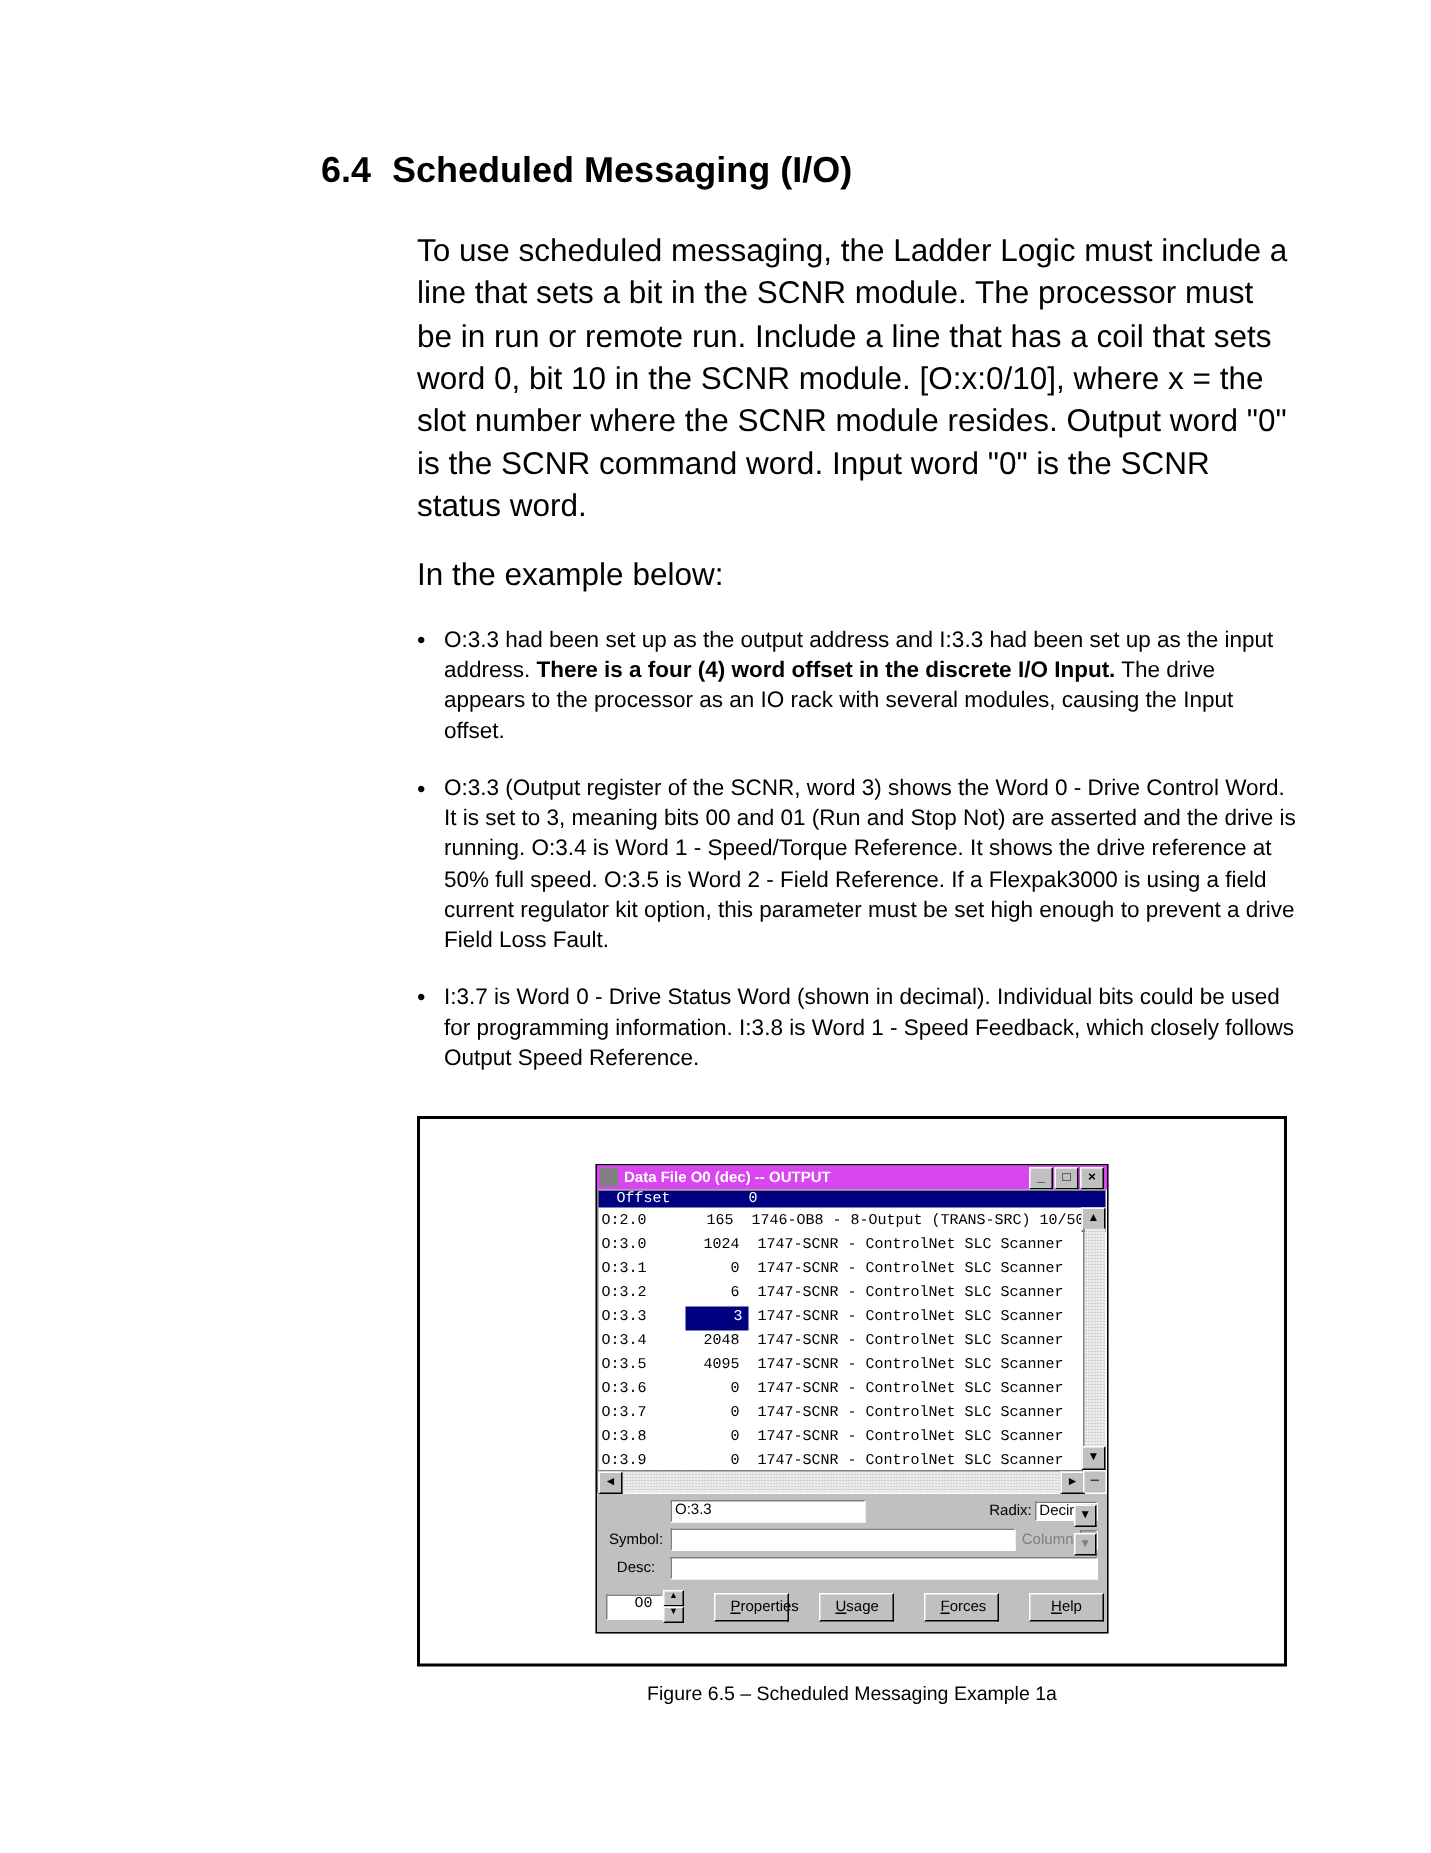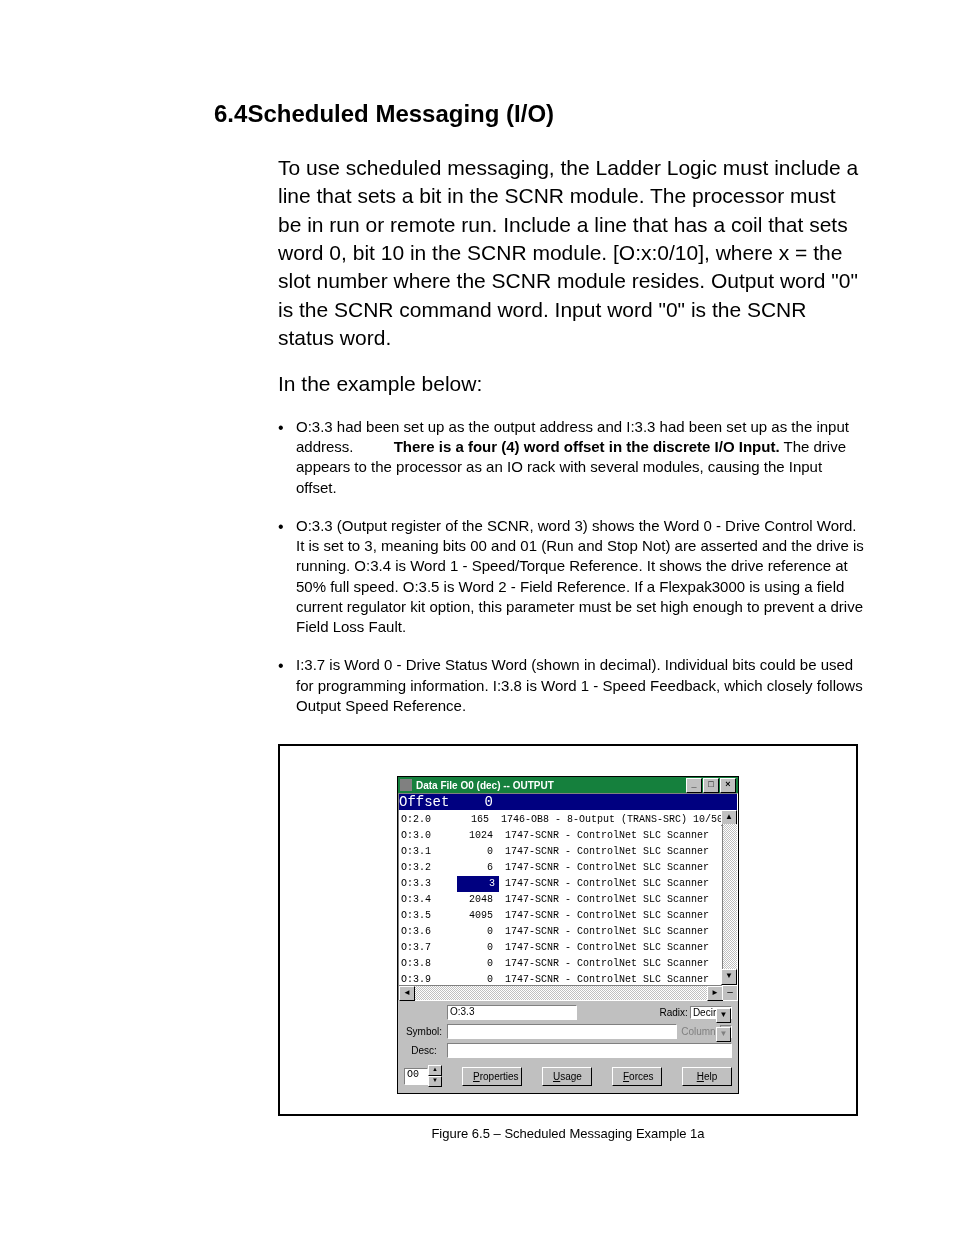--- a/index.html
+++ b/index.html
@@ -13,21 +13,21 @@
   .page {
     box-sizing: border-box;
     padding: 100px 90px 60px 100px;
     width: 954px;
   }
   .section-heading {
     font-size: 24px;
     font-weight: bold;
     margin: 0 0 26px 114px;
   }
-  .section-number { }
+  .section-number { margin-right: 14px; }
   .body-text {
     font-size: 21px;
     line-height: 1.35;
     margin: 0 0 18px 178px;
   }
   .bullet-list {
     list-style: none;
     margin: 0 0 0 178px;
     padding: 0;
   }
@@ -38,21 +38,21 @@
     padding-left: 18px;
     margin-bottom: 18px;
   }
   .bullet-list li::before {
     content: "•";
     position: absolute;
     left: 0;
     top: 0;
     font-size: 16px;
   }
-  .bold { font-weight: bold; margin-left: 36px; }
+  .bold { font-weight: bold; }
 
   .figure-frame {
     border: 2px solid #000;
     margin: 28px 0 10px 178px;
     padding: 30px 60px 20px 60px;
     box-sizing: border-box;
     width: 580px;
   }
   .figure-caption {
     text-align: center;
@@ -64,21 +64,21 @@
   
   .dialog {
     border: 1px solid #000;
     background: #c0c0c0;
     font-family: "MS Sans Serif","Tahoma",sans-serif;
     font-size: 10px;
     width: 340px;
     margin: 0 auto;
   }
   .titlebar {
-    background: #15803d;
+    background: #d946ef;
     color: #fff;
     font-weight: bold;
     font-family: "MS Sans Serif","Tahoma",sans-serif;
     display: flex;
     align-items: center;
     height: 16px;
     padding: 0 2px;
   }
   .titlebar-icon {
     width: 12px; height: 12px; background: #808080;
@@ -107,22 +107,22 @@
     border-bottom: 1px solid #fff;
     margin: 0;
     padding: 0;
     position: relative;
   }
   .grid-header {
     display: flex;
     background: #000080;
     color: #fff;
     font-family: "Courier New",monospace;
-    font-size: 14px;
-    padding: 0 0;
+    font-size: 10px;
+    padding: 0 12px;
   }
   .gh-offset { width: 50px; }
   .gh-val { width: 44px; text-align: right; padding-right: 16px; }
   .grid-body {
     font-family: "Courier New",monospace;
     font-size: 10px;
     color: #000;
     padding: 2px 0 0 2px;
     height: 173px;
     overflow: hidden;
@@ -200,21 +200,21 @@
     min-width: 50px;
     box-sizing: border-box;
   }
   .spin-box {
     display: flex; align-items: center;
   }
   .spin-input {
     background: #fff;
     border-top: 1px solid #808080; border-left: 1px solid #808080;
     border-right: 1px solid #fff; border-bottom: 1px solid #fff;
-    width: 24px; height: 17px; font-size: 10px; padding: 0 2px;
+    width: 24px; height: 17px; font-size: 10px; padding: 0 18px;
     font-family: "Courier New",monospace;
     box-sizing: border-box;
   }
   .spin-btns { display: flex; flex-direction: column; }
   .spin-btn {
     width: 12px; height: 9px;
     background: #c0c0c0;
     border-top: 1px solid #fff; border-left: 1px solid #fff;
     border-right: 1px solid #000; border-bottom: 1px solid #000;
     font-size: 6px; text-align: center; line-height: 7px;

